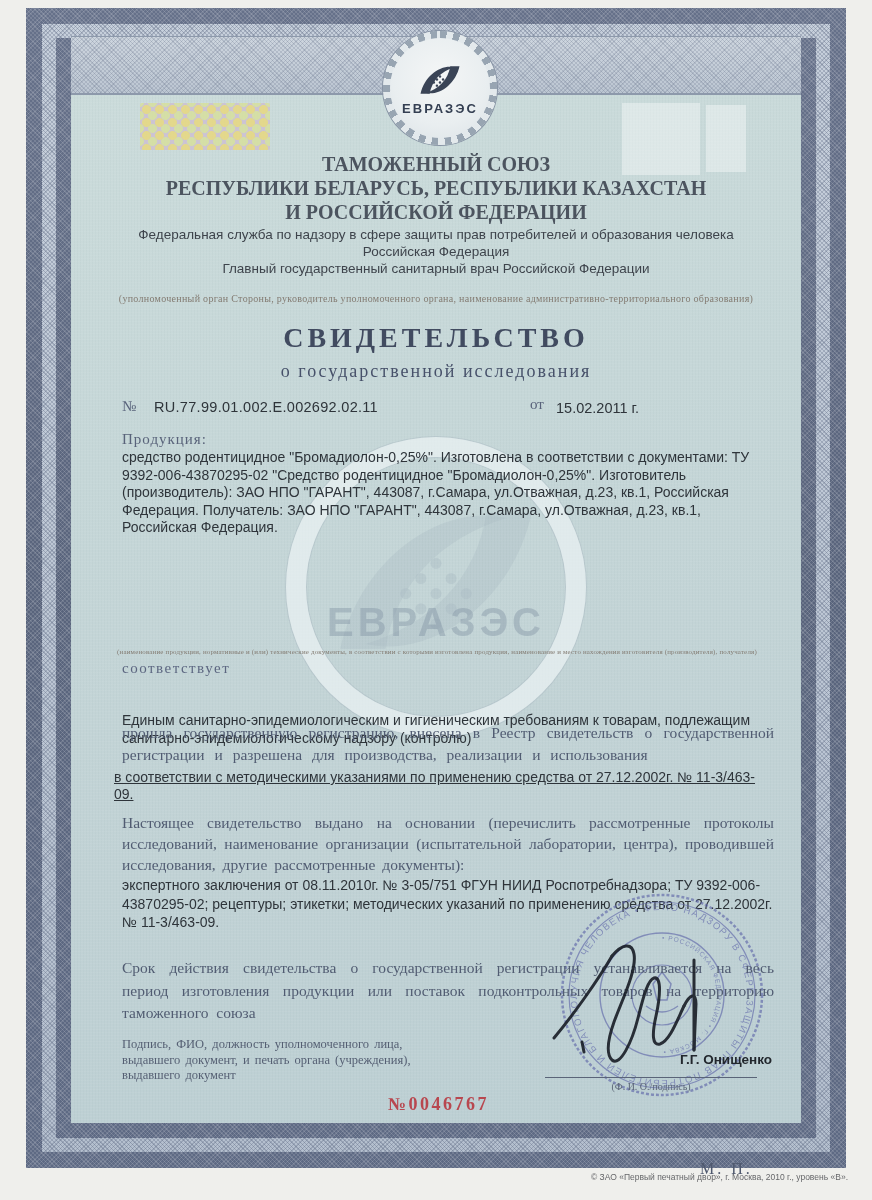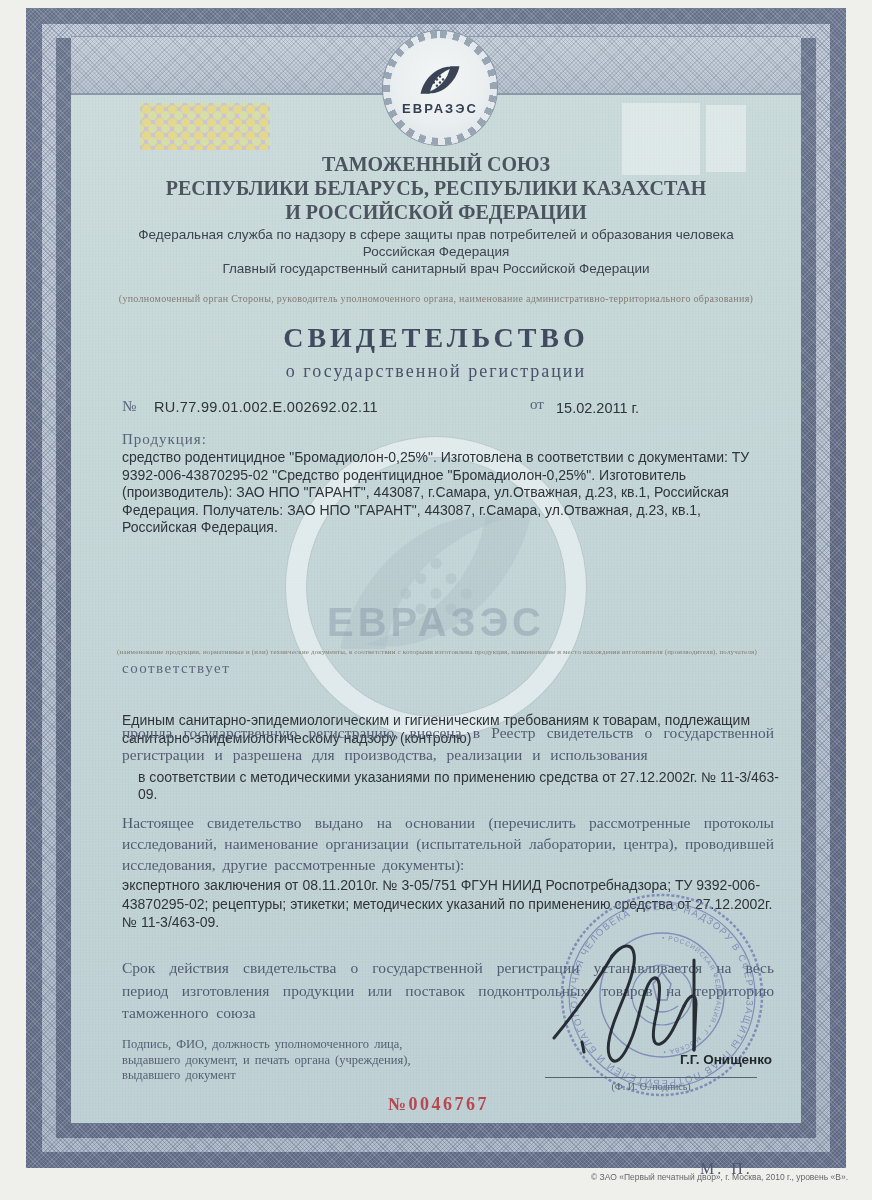--- a/index.html
+++ b/index.html
@@ -65,21 +65,21 @@
   .num-label{color:#58627a;}
   .num-val{position:absolute;left:32px;top:1px;font-size:14.5px;letter-spacing:.3px;text-align:right;}
   .date-label{position:absolute;left:408px;top:-2px;color:#58627a;}
   .date-val{position:absolute;left:434px;top:2px;font-size:14.5px;text-align:center;}
   .prod-label{position:absolute;left:122px;top:431px;font-size:15px;letter-spacing:1px;color:#59637a;}
   .prod-text{position:absolute;left:122px;top:449px;width:650px;font-size:14px;line-height:17.5px;}
   .cap2{position:absolute;left:103px;top:648px;width:668px;font-size:6.9px;letter-spacing:.2px;}
   .conf-label{position:absolute;left:122px;top:660px;font-size:15px;letter-spacing:1.5px;color:#5c6680;}
   .conf-text{position:absolute;left:122px;top:699px;width:652px;font-size:14px;line-height:18px;margin-top:12px;}
   .reg-form{position:absolute;left:122px;top:722px;width:652px;font-size:15.5px;line-height:21.5px;text-align:justify;word-spacing:6px;}
-  .reg-typed{position:absolute;left:138px;top:769px;width:652px;font-size:14px;line-height:17px;}
+  .reg-typed{position:absolute;left:114px;top:769px;width:652px;font-size:14px;line-height:17px;text-decoration:underline;}
   .basis-form{position:absolute;left:122px;top:812px;width:652px;font-size:15.5px;line-height:21px;text-align:justify;word-spacing:3px;}
   .basis-typed{position:absolute;left:122px;top:876px;width:652px;font-size:14px;line-height:18.5px;}
   .valid-form{position:absolute;left:122px;top:957px;width:652px;font-size:15.5px;line-height:22.5px;text-align:justify;word-spacing:4px;}
   .sign-cap{position:absolute;left:122px;top:1037px;width:310px;font-size:12.5px;line-height:15.5px;color:#555f73;word-spacing:2px;}
   .signer{position:absolute;left:680px;top:1052px;font-family:"Liberation Sans",sans-serif;font-weight:bold;font-size:13.5px;color:#22272d;}
   .sig-line{position:absolute;left:545px;top:1077px;width:212px;border-top:1.2px solid #5a6478;}
   .sig-line-cap{position:absolute;left:545px;top:1081px;width:212px;text-align:center;font-size:10px;color:#5c6678;}
   .serial{position:absolute;left:388px;top:1094px;font-size:18px;letter-spacing:2.5px;color:#b8474f;font-weight:bold;}
   .mp{position:absolute;left:700px;top:1160px;font-size:16px;letter-spacing:3px;color:#4e586e;}
   .footer{position:absolute;right:24px;top:1172px;font-family:"Liberation Sans",sans-serif;font-size:8.5px;color:#66676a;}
@@ -147,21 +147,21 @@
     <div>И РОССИЙСКОЙ ФЕДЕРАЦИИ</div>
   </div>
   <div class="hdr-auth center">
     <div>Федеральная служба по надзору в сфере защиты прав потребителей и образования человека</div>
     <div>Российская Федерация</div>
     <div>Главный государственный санитарный врач Российской Федерации</div>
   </div>
   <div class="cap1 tiny center">(уполномоченный орган Стороны, руководитель уполномоченного органа, наименование административно-территориального образования)</div>
 
   <div class="title-main center">СВИДЕТЕЛЬСТВО</div>
-  <div class="title-sub center">о государственной регистрации</div>
+  <div class="title-sub center">о государственной исследования</div>
 
   <div class="row-number">
     <span class="num-label">№</span>
     <span class="num-val typed">RU.77.99.01.002.Е.002692.02.11</span>
     <span class="date-label">от</span>
     <span class="date-val typed">15.02.2011 г.</span>
   </div>
 
   <div class="prod-label">Продукция:</div>
   <div class="prod-text typed">средство родентицидное "Бромадиолон-0,25%". Изготовлена в соответствии с документами: ТУ 9392-006-43870295-02 "Средство родентицидное "Бромадиолон-0,25%". Изготовитель (производитель): ЗАО НПО "ГАРАНТ", 443087, г.Самара, ул.Отважная, д.23, кв.1, Российская Федерация.  Получатель: ЗАО НПО "ГАРАНТ", 443087, г.Самара, ул.Отважная, д.23, кв.1, Российская Федерация.</div>

